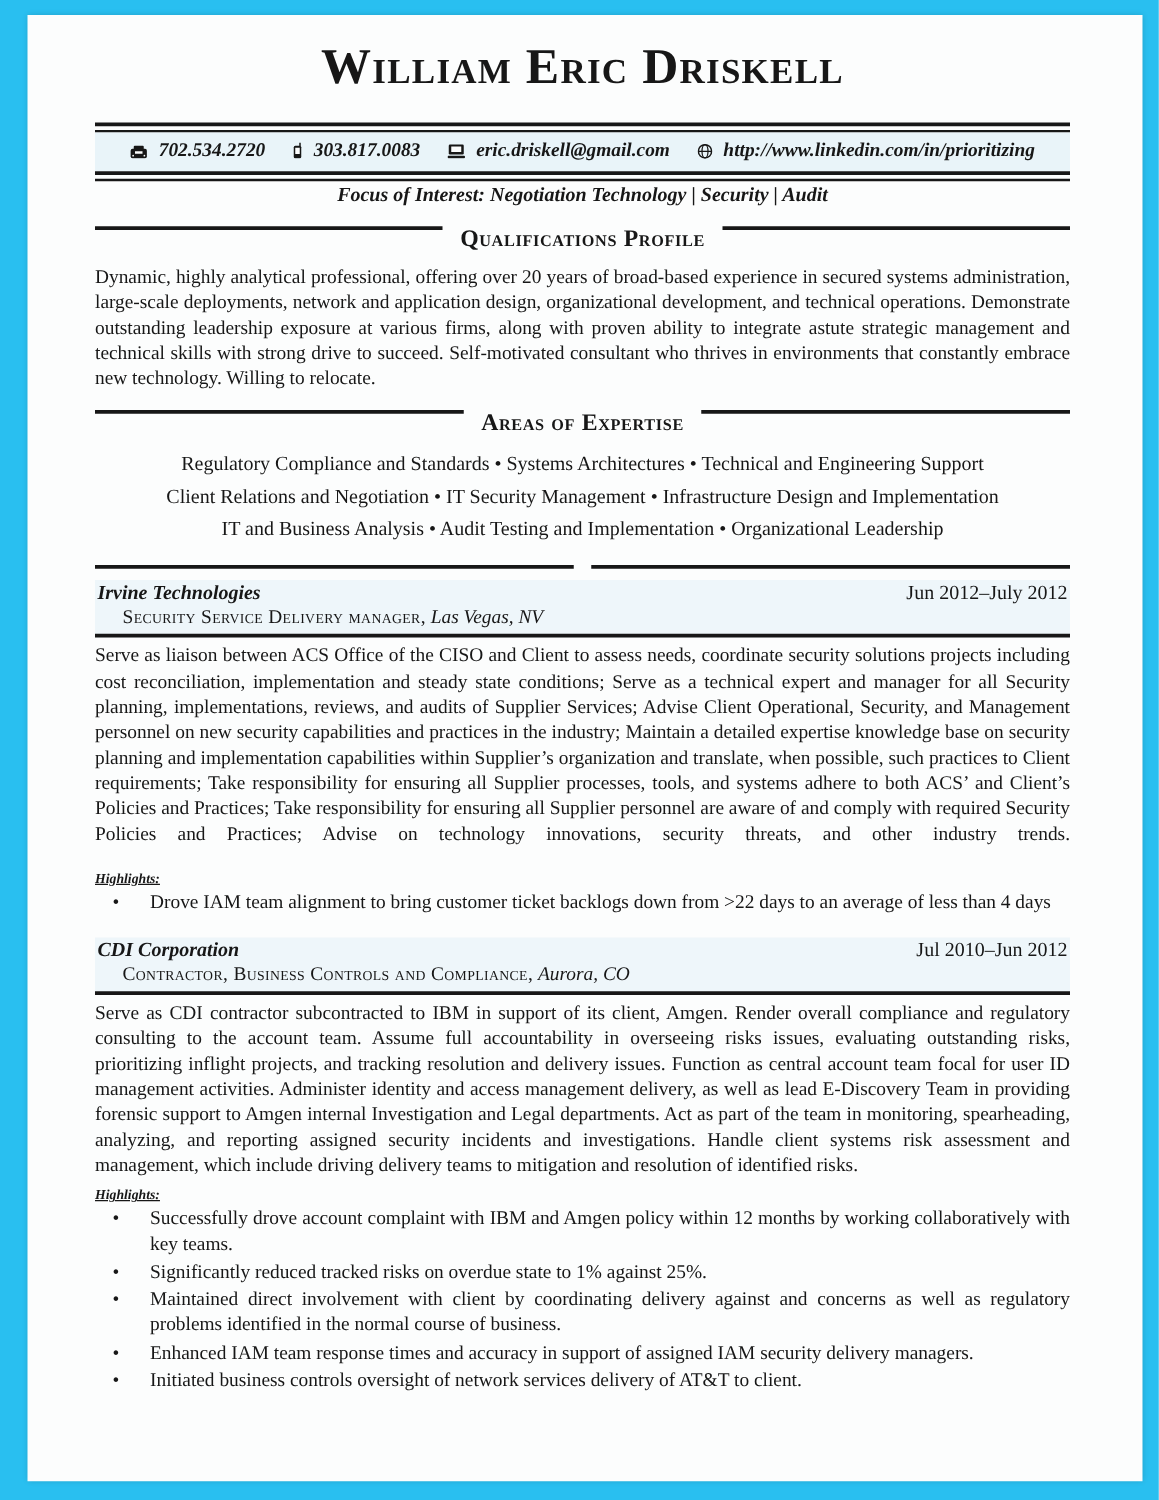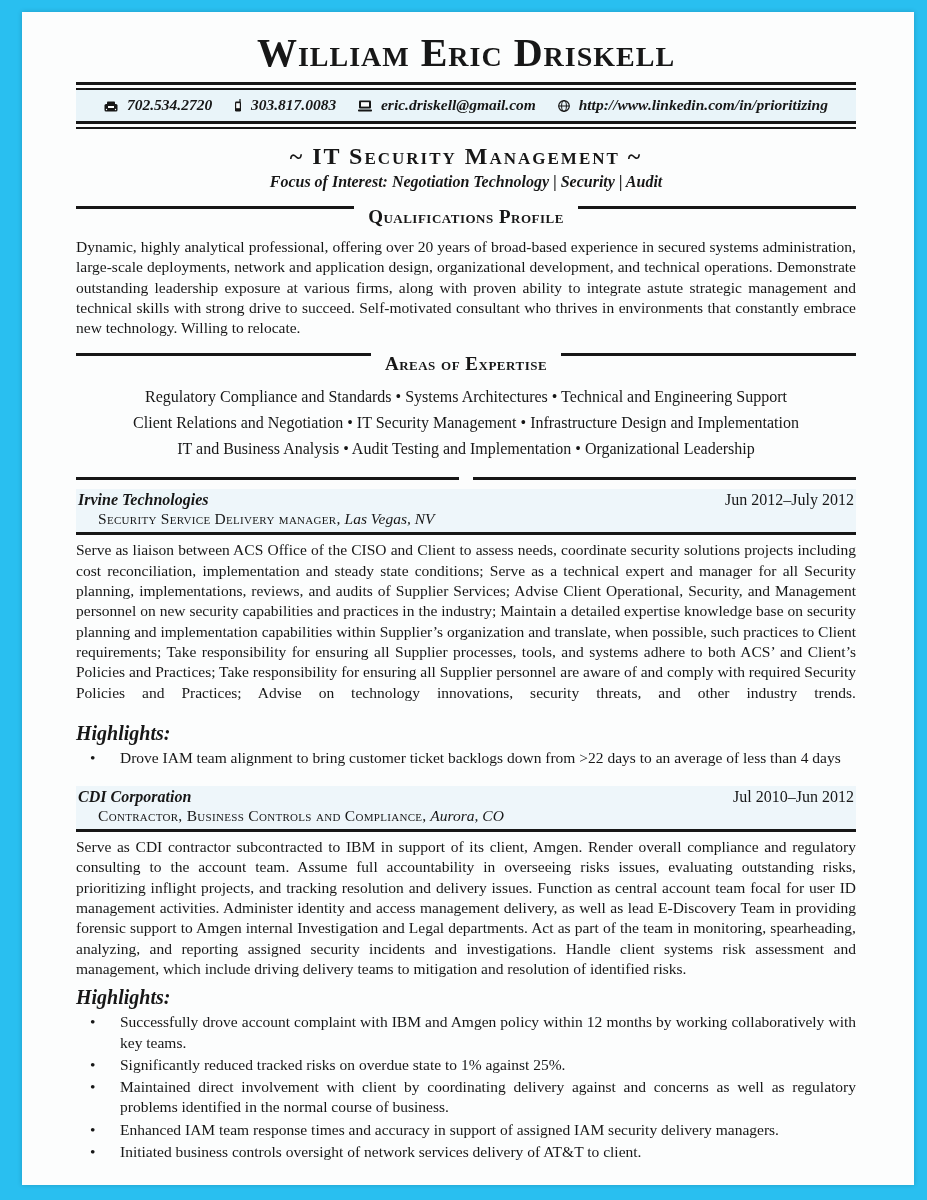--- a/index.html
+++ b/index.html
@@ -19,21 +19,21 @@
   }
   .page{
     position:absolute;left:22px;top:12px;right:13px;bottom:15px;
     background:var(--page_bg);
     box-shadow:0 0 5px rgba(0,0,0,.18);
     padding:20px 58px 0 54px;
     overflow:hidden;
   }
   
   .name{
-    margin:0 0 8px;text-align:center;
+    margin:0 0 24px;text-align:center;
     font-size:40px;line-height:1.05;font-weight:bold;
     font-variant:small-caps;letter-spacing:1px;
   }
   .double-rule{height:8px;border-top:3px solid var(--ink);border-bottom:2px solid var(--ink);}
   .contact-band{
     background:var(--band_bg);
     text-align:center;padding:4px 0 6px;
     font-style:italic;font-weight:bold;font-size:15.5px;line-height:21px;
   }
   .c-item{white-space:nowrap;margin:0 9px;}
@@ -73,22 +73,22 @@
   .job-head .r1{display:flex;justify-content:space-between;align-items:baseline;}
   .company{font-weight:bold;font-style:italic;}
   .dates{font-weight:normal;}
   .job-head .r2{padding-left:20px;margin-top:1px;font-size:15.5px;}
   .job-title{font-variant:small-caps;letter-spacing:.3px;}
   .job-location{font-style:italic;}
   .mt-job1{margin-top:6px;}
   .mt-job2{margin-top:18px;}
   .sum{margin-top:5px;}
   .hl-label{
-    font-size:20px;font-weight:bold;font-style:italic;
-    margin:0;
+    font-size:11px;font-weight:bold;font-style:italic;
+    text-decoration:underline;margin:0;
   }
   .hl-label.gap-lg{margin-top:19px;}
   .hl-label.gap-sm{margin-top:7px;}
   ul.hl{list-style:none;margin:3px 0 0;padding:0;}
   ul.hl li{
     position:relative;padding-left:44px;margin-bottom:2px;
     font-size:15.5px;line-height:20.3px;text-align:justify;
   }
   ul.hl li::before{
     content:"\2022";position:absolute;left:14px;top:0;
@@ -137,21 +137,20 @@
             <circle cx="6" cy="6" r="5.3" fill="none" stroke="#171717" stroke-width="1.2"></circle>
             <ellipse cx="6" cy="6" rx="2.4" ry="5.3" fill="none" stroke="#171717" stroke-width="1"></ellipse>
             <line x1="0.7" y1="6" x2="11.3" y2="6" stroke="#171717" stroke-width="1"></line>
           </svg>
         <span>http://www.linkedin.com/in/prioritizing</span>
       </span>
     </div>
   </div>
   <div class="double-rule"></div>
 
-  <h2 class="headline">~ IT Security Management ~</h2>
   <p class="focus">
     <span>Focus of Interest:</span>
     <span>Negotiation Technology | Security | Audit</span>
   </p>
 
   <div class="sec-h">
     <span class="line"></span>
     <span class="txt">Qualifications Profile</span>
     <span class="line"></span>
   </div>

